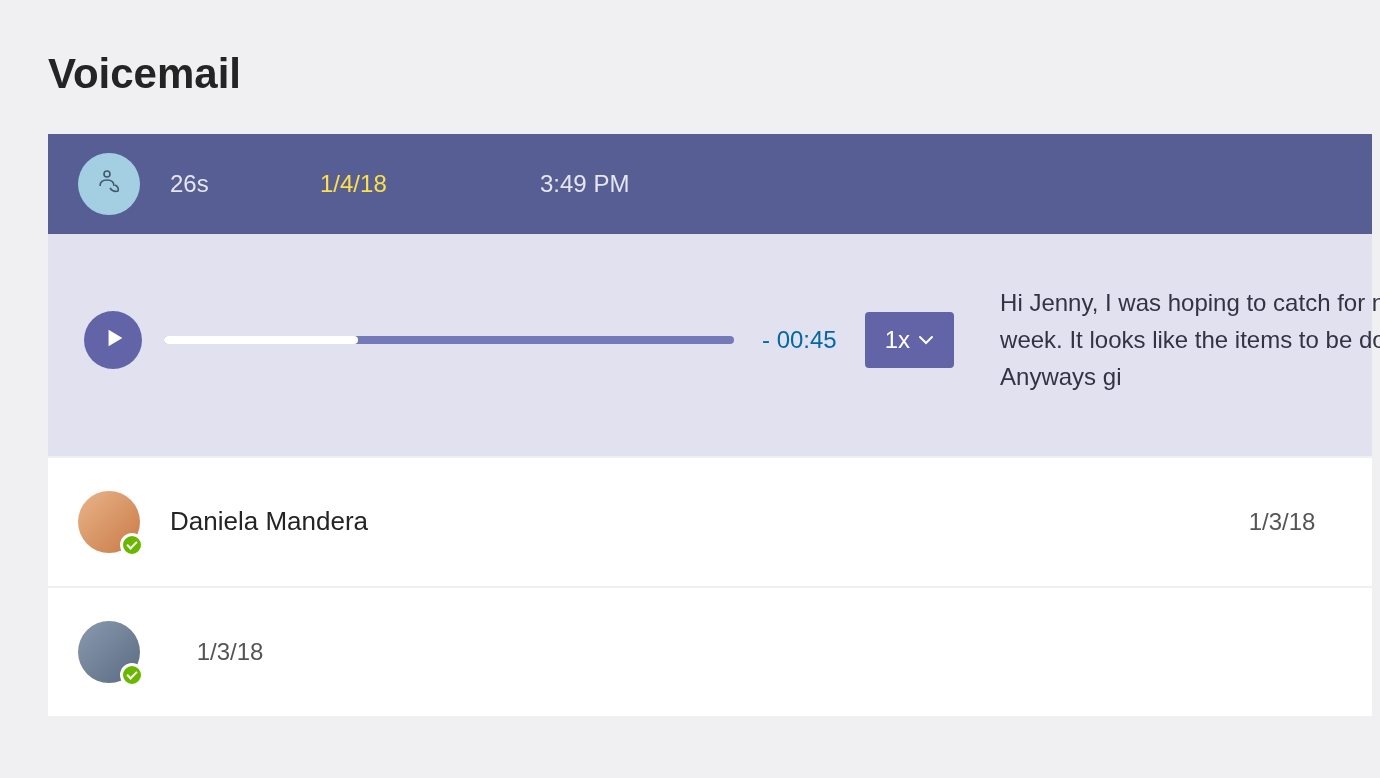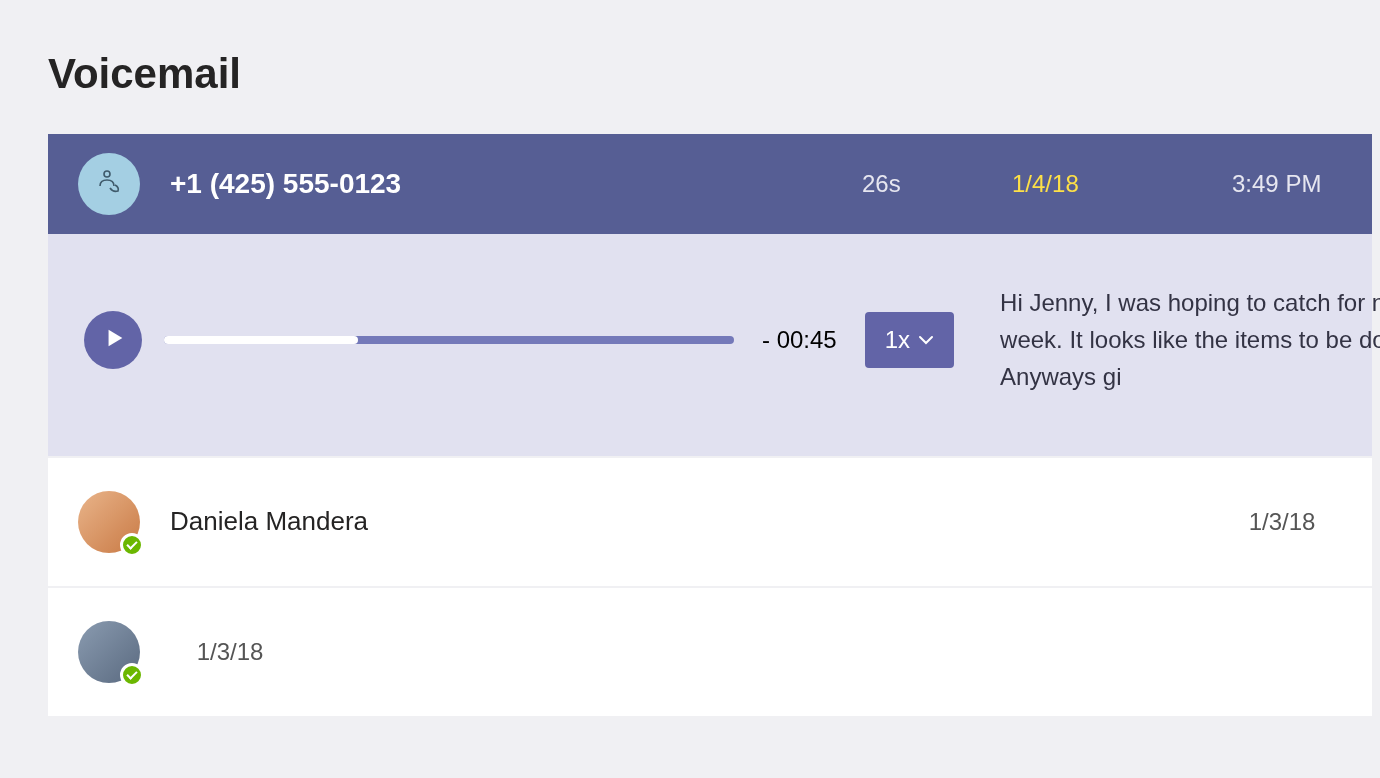--- a/index.html
+++ b/index.html
@@ -88,21 +88,21 @@
   }
   .track-fill {
     position: absolute;
     left: 0; top: 0; bottom: 0;
     width: 34%;
     background: #ffffff;
     border-radius: 4px;
   }
   .time-remaining {
     font-size: 24px;
-    color: #000000;
+    color: #0369a1;
     flex-shrink: 0;
     margin-left: 6px;
     margin-right: 6px;
   }
   .speed-btn {
     background: #6264a7;
     color: #ffffff;
     font-size: 24px;
     padding: 14px 20px;
     border-radius: 4px;
@@ -187,21 +187,20 @@
     <div class="row-selected">
       <div class="avatar-circle">
         <span>
           <svg viewBox="0 0 32 32" fill="none" stroke="#3f5a6b" stroke-width="1.6">
             <circle cx="14" cy="8" r="3"></circle>
             <path d="M7 20c0-4 3-6 7-6s7 2 7 6"></path>
             <path d="M17 22c2 3 5 4 8 3 1-3-1-5-3-6"></path>
           </svg>
         </span>
       </div>
-      <div class="caller">+1 (425) 555-0123</div>
       <div class="meta-duration">26s</div>
       <div class="meta-date">1/4/18</div>
       <div class="meta-time">3:49 PM</div>
     </div>
 
     <div class="player-panel">
       <div class="play-btn">
         <span>
           <svg viewBox="0 0 24 24">
               <path d="M5 3v18l15-9z" fill="#ffffff"></path>

